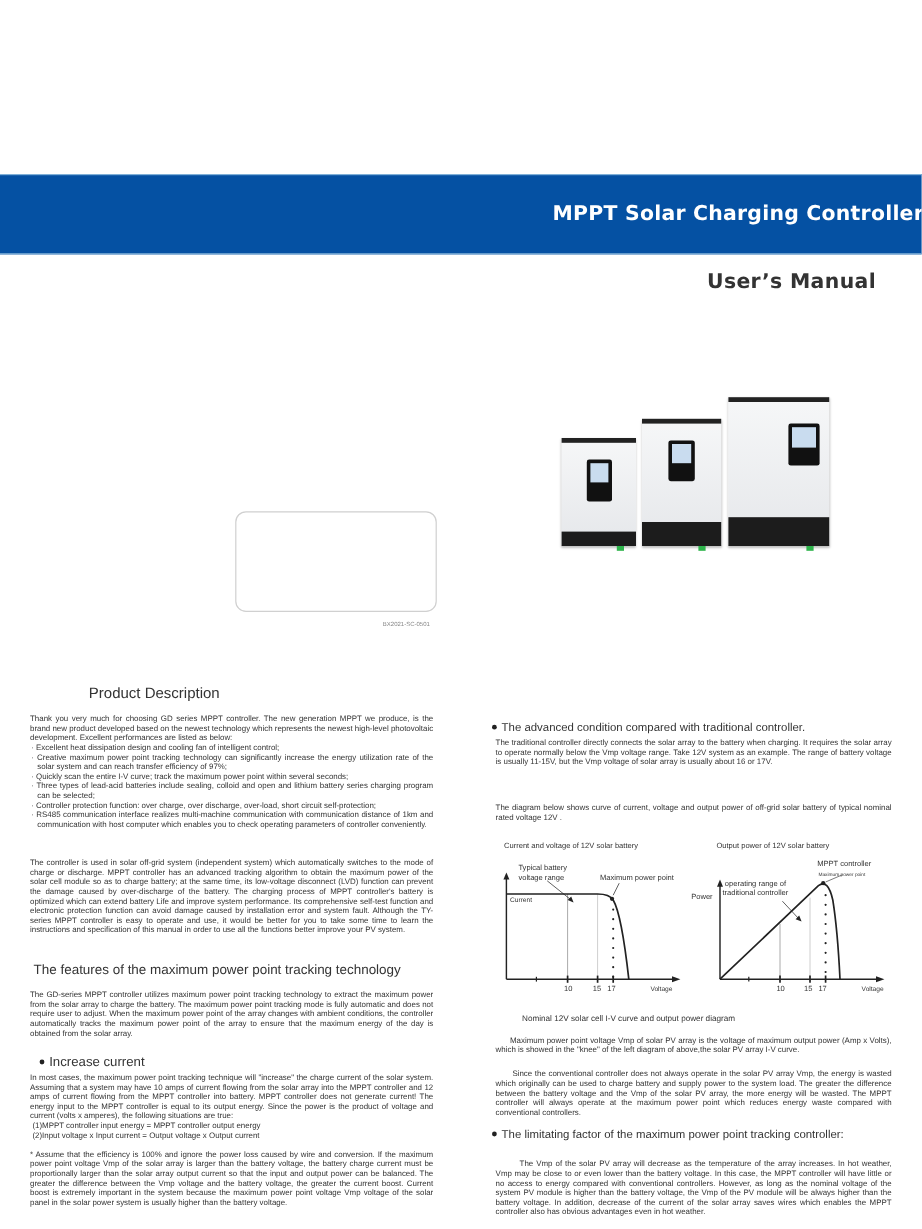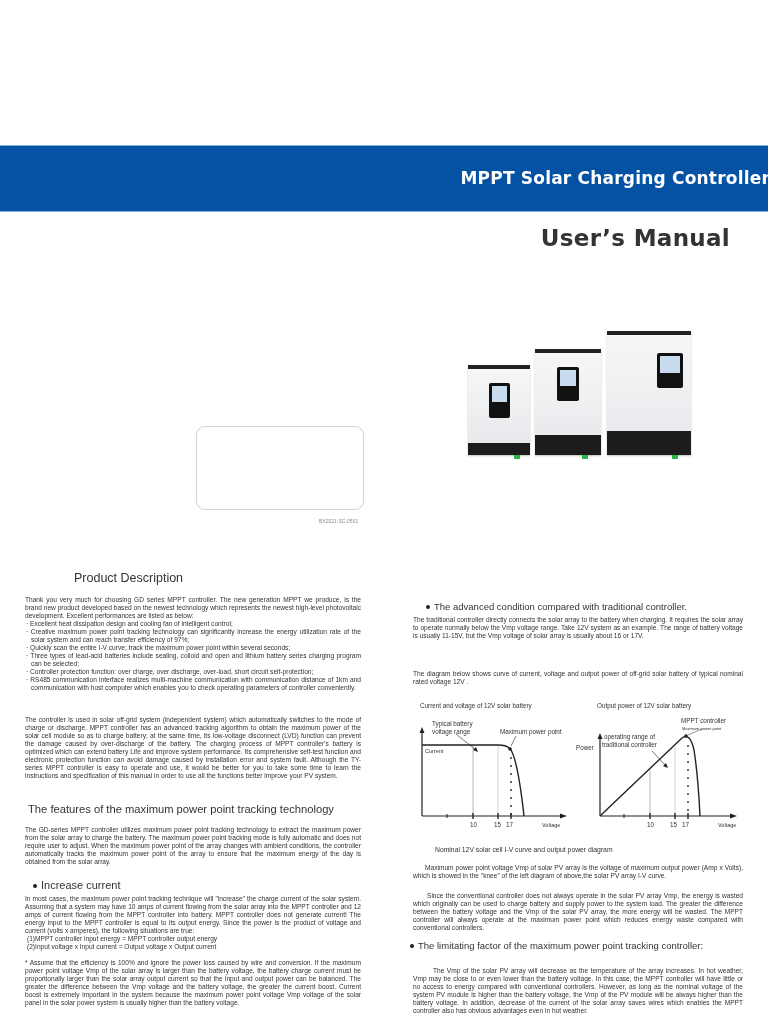--- a/index.html
+++ b/index.html
@@ -1,19 +1,19 @@
 <!DOCTYPE html>
 <html><head>
 <meta charset="utf-8">
 <style>
   html,body{margin:0;padding:0;}
   body{width:768px;height:1024px;background:#ffffff;position:relative;overflow:hidden;font-family:"Liberation Sans",sans-serif;color:#222;}
   .banner{position:absolute;left:0;top:145px;width:768px;height:65px;background:#0551a3;border-top:1px solid #7fb0d8;border-bottom:1px solid #7fb0d8;padding-left:24px;}
   .banner-title{position:absolute;right:22px;top:22px;color:#fff;font-family:"DejaVu Sans",sans-serif;font-size:17px;font-weight:bold;letter-spacing:0.2px;}
-  .subtitle{position:absolute;right:38px;top:225px;font-family:"DejaVu Sans",sans-serif;font-size:23px;font-weight:bold;color:#333;letter-spacing:0.3px;}
+  .subtitle{position:absolute;right:38px;top:225px;font-family:"DejaVu Sans",sans-serif;font-size:17px;font-weight:bold;color:#333;letter-spacing:0.3px;}
   .products{position:absolute;left:460px;top:310px;width:270px;height:145px;}
   .unit{position:absolute;bottom:0;background:linear-gradient(#f6f7f8,#e5e7ea);border-radius:1px;box-shadow:0 1px 2px rgba(0,0,0,0.25);}
   .unit .topbar{position:absolute;top:0;left:0;right:0;height:4px;background:#222;}
   .unit .base{position:absolute;bottom:0;left:0;right:0;background:#1c1c1c;}
   .unit .screen{position:absolute;background:#111;border-radius:2px;}
   .unit .lcd{position:absolute;left:3px;top:3px;right:3px;background:#c9dcef;}
   .unit .plug{position:absolute;bottom:-4px;width:6px;height:4px;background:#2db34a;}
   .label-box{position:absolute;left:196px;top:426px;width:166px;height:82px;border:1px solid #d0d0d0;border-radius:9px;}
   .doc-code{position:absolute;left:319px;top:518px;font-size:5px;color:#888;}
   .h-section{position:absolute;font-family:"Liberation Sans",sans-serif;color:#333;}
@@ -87,21 +87,21 @@
 </div>
 
 <div class="para" style="left:25px;top:895px;width:336px;">
   <p>In most cases, the maximum power point tracking technique will "increase" the charge current of the solar system. Assuming that a system may have 10 amps of current flowing from the solar array into the MPPT controller and 12 amps of current flowing from the MPPT controller into battery. MPPT controller does not generate current! The energy input to the MPPT controller is equal to its output energy. Since the power is the product of voltage and current (volts x amperes), the following situations are true:</p>
   <p style="padding-left:2px;">(1)MPPT controller input energy = MPPT controller output energy</p>
   <p style="padding-left:2px;">(2)Input voltage x Input current = Output voltage x Output current</p>
   <p style="height:8px;"></p>
   <p>* Assume that the efficiency is 100% and ignore the power loss caused by wire and conversion. If the maximum power point voltage Vmp of the solar array is larger than the battery voltage, the battery charge current must be proportionally larger than the solar array output current so that the input and output power can be balanced. The greater the difference between the Vmp voltage and the battery voltage, the greater the current boost. Current boost is extremely important in the system because the maximum power point voltage Vmp voltage of the solar panel in the solar power system is usually higher than the battery voltage.</p>
 </div>
 
-<div class="bullet-h" style="left:410px;top:601px;margin-left:16px;">
+<div class="bullet-h" style="left:410px;top:601px;">
   <span class="dot"></span><span>The advanced condition compared with traditional controller.</span>
 </div>
 <div class="para" style="left:413px;top:616px;width:330px;">The traditional controller directly connects the solar array to the battery when charging. It requires the solar array to operate normally below the Vmp voltage range. Take 12V system as an example. The range of battery voltage is usually 11-15V, but the Vmp voltage of solar array is usually about 16 or 17V.</div>
 <div class="para" style="left:413px;top:670px;width:330px;">The diagram below shows curve of current, voltage and output power of off-grid solar battery of typical nominal rated voltage 12V .</div>
 
 <div class="small" style="left:420px;top:702px;">Current and voltage of 12V solar battery</div>
 <div class="small" style="left:432px;top:720px;">Typical battery</div>
 <div class="small" style="left:432px;top:728px;">voltage  range</div>
 <div class="small" style="left:500px;top:728px;">Maximum power point</div>
 <div class="small" style="left:425px;top:748px;font-size:5.5px;">Current</div>

